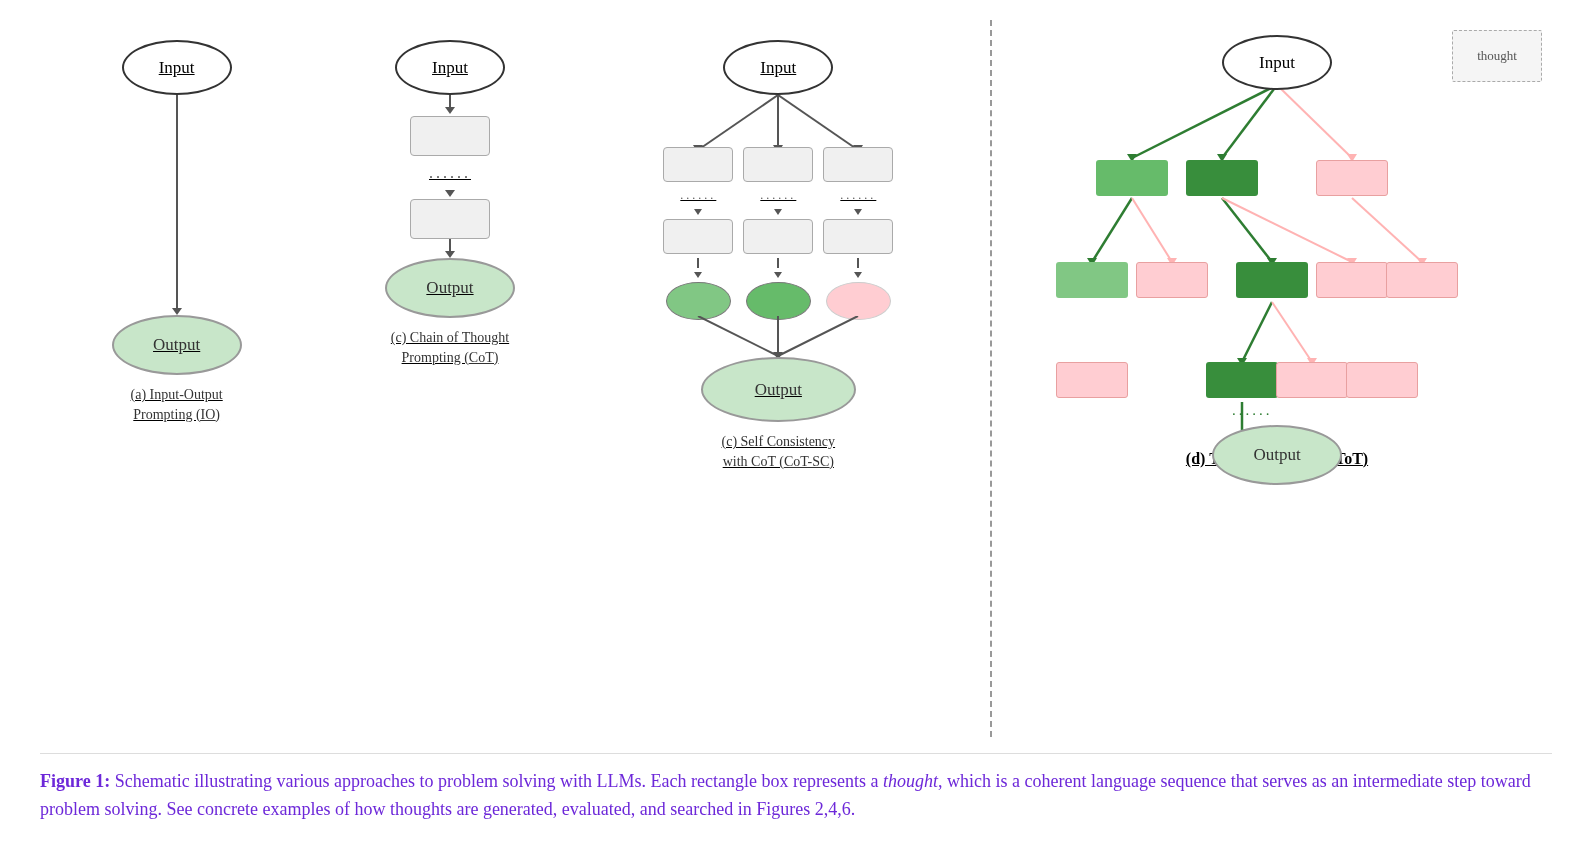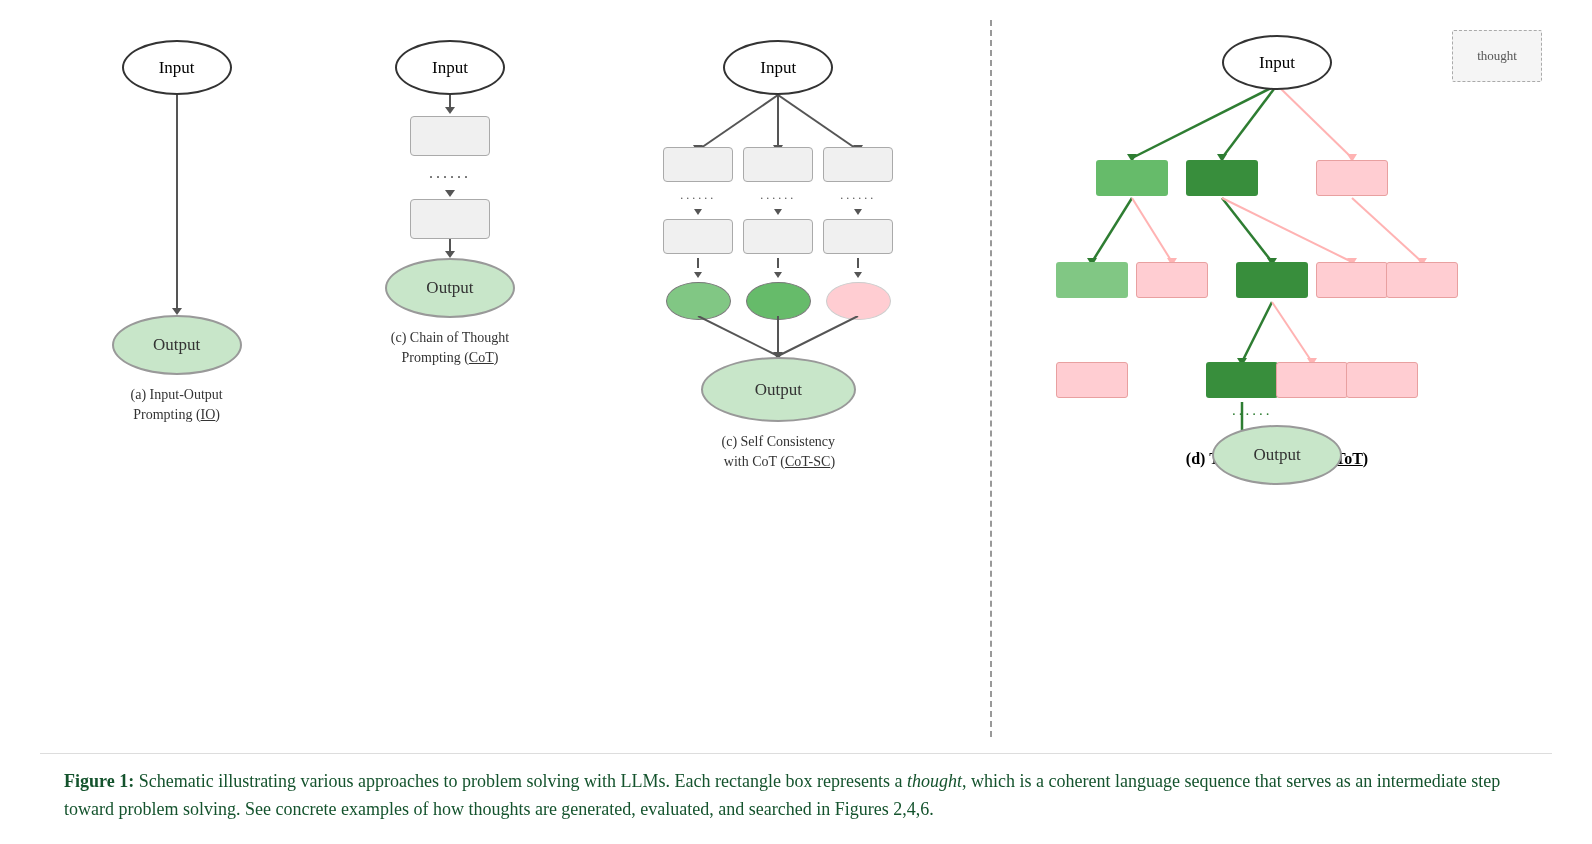--- a/index.html
+++ b/index.html
@@ -13,20 +13,21 @@
       flex-direction: column;
       padding: 20px 40px;
     }
 
     .figure-area {
       display: flex;
       flex-direction: row;
       flex: 1;
       border-bottom: 1px solid #ddd;
       padding-bottom: 16px;
+      text-decoration: underline;
     }
 
     .diagrams-left {
       display: flex;
       flex-direction: row;
       flex: 1;
       border-right: 2px dashed #999;
       padding-right: 20px;
       padding-top: 10px;
       gap: 0;
@@ -128,23 +129,22 @@
 
     .caption-underline {
       text-decoration: underline;
     }
 
     
     .figure-caption {
       padding-top: 14px;
       font-size: 18px;
       line-height: 1.55;
-      color: #14532d;
+      color: #6d28d9;
       max-width: 1500px;
-      margin-left: 24px;
     }
 
     .ellipse-vote-green {
       width: 65px;
       height: 38px;
       border: 1.5px solid #777;
       border-radius: 50%;
       background: #81c784;
     }
 
@@ -299,21 +299,21 @@
       <svg width="240" height="45" style="margin-top:-4px;">
         <line x1="40" y1="0" x2="120" y2="40" stroke="#555" stroke-width="2"></line>
         <line x1="120" y1="0" x2="120" y2="40" stroke="#555" stroke-width="2"></line>
         <line x1="200" y1="0" x2="120" y2="40" stroke="#555" stroke-width="2"></line>
         <polygon points="115,36 125,36 120,44" fill="#555"></polygon>
       </svg>
 
       <div class="ellipse-output-large" style="margin-top:-4px;">
         <span>Output</span>
       </div>
-      <div class="caption" style="max-width:190px;text-align:right;">
+      <div class="caption" style="max-width:190px;">
         <span>(c) Self Consistency<br>with CoT (<span class="caption-underline">CoT-SC</span>)</span>
       </div>
     </div>
 
   </div>
 
   <div style="flex:0 0 560px;display:flex;flex-direction:column;align-items:center;padding:10px 20px 0 30px;position:relative;">
 
     <div style="position:absolute;top:10px;right:10px;width:90px;height:52px;border:1.5px dashed #aaa;background:#f5f5f5;display:flex;align-items:center;justify-content:center;border-radius:2px;">
       <span style="font-size:13px;color:#555;">thought</span>

